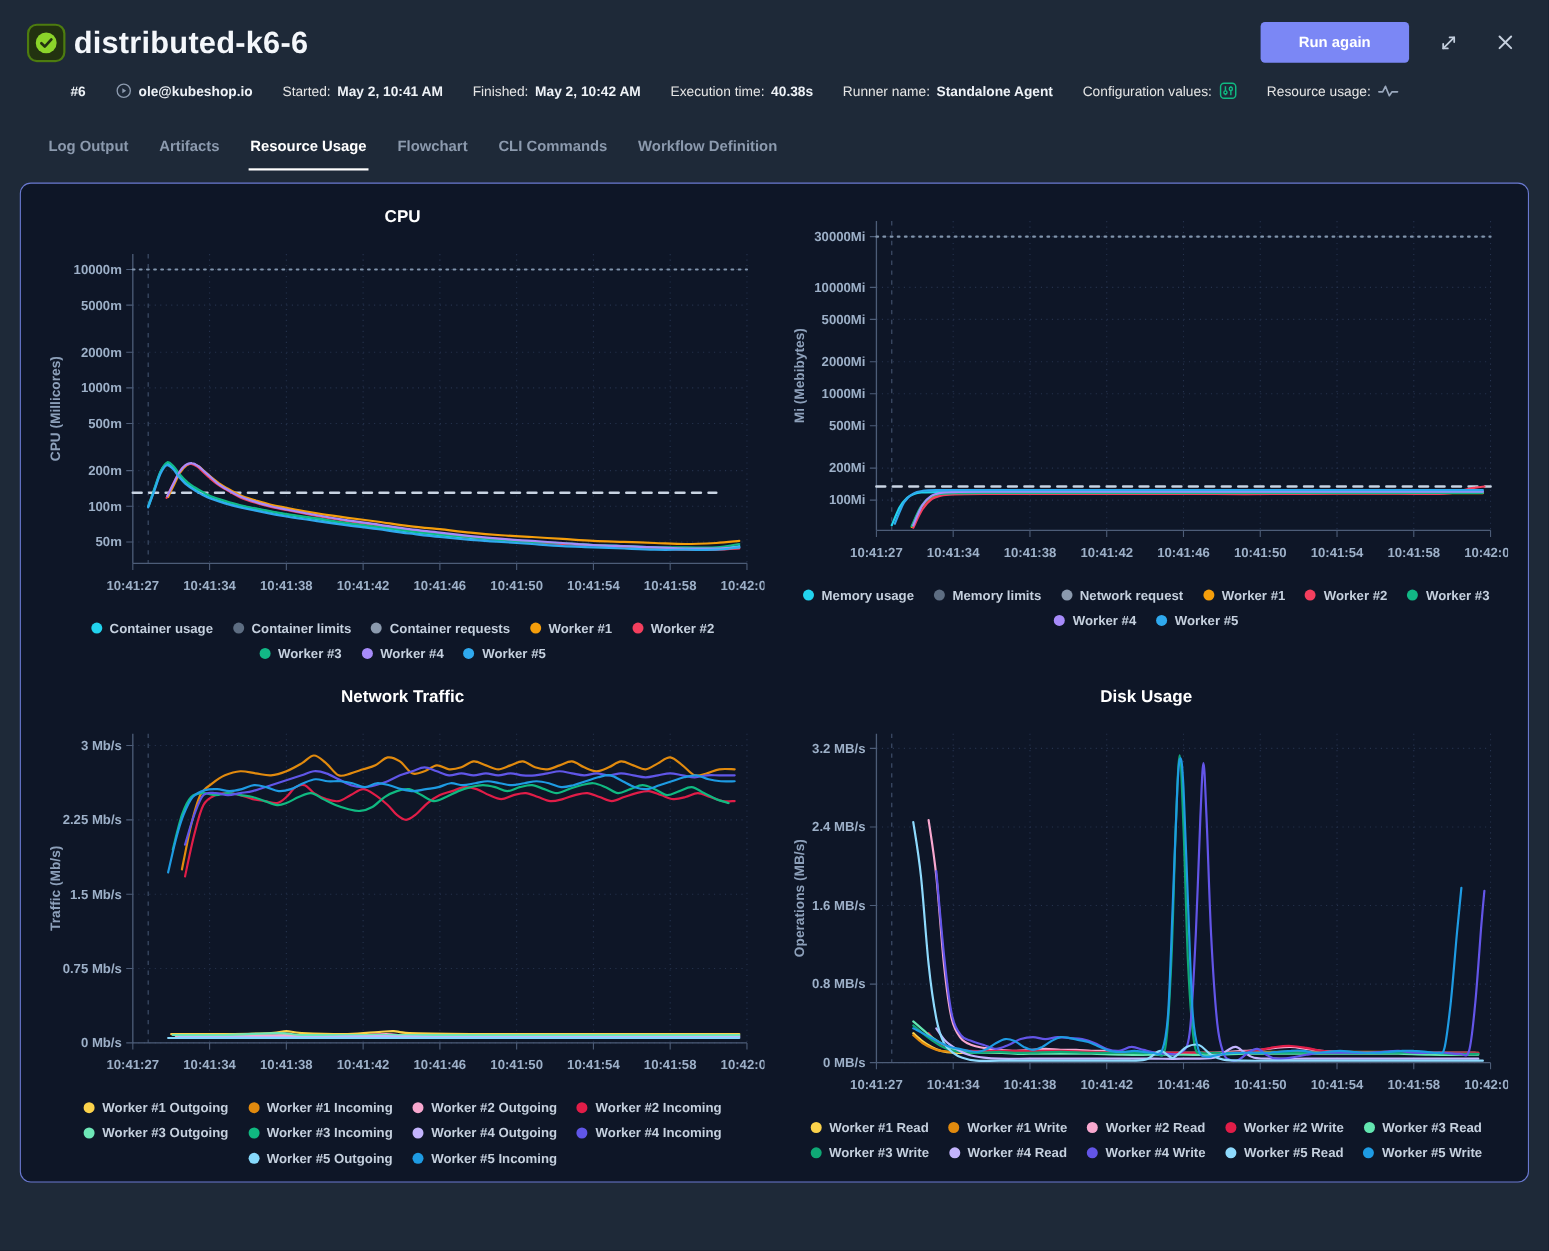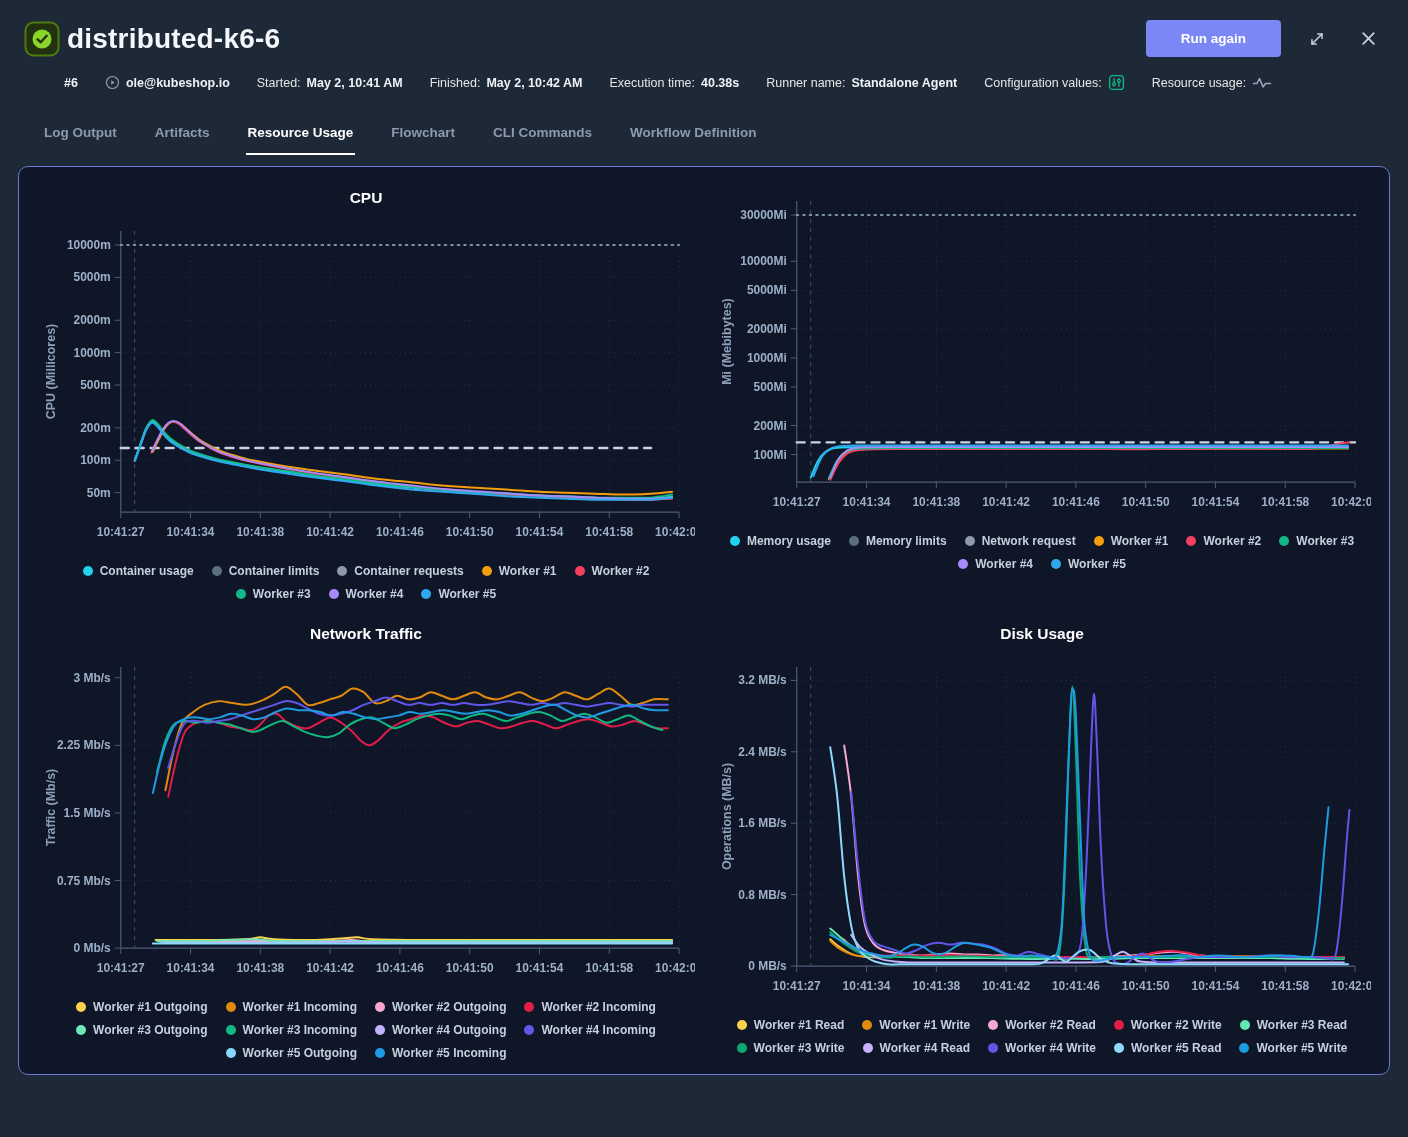--- a/index.html
+++ b/index.html
@@ -14,21 +14,21 @@
   .spacer{flex:1}
   .run-again{background:var(--accent);color:#fff;border:none;border-radius:4px;
              padding:11px 35px;font-size:13.5px;font-weight:600;cursor:pointer;
              font-family:"Liberation Sans",sans-serif}
   .icon-btn{background:none;border:none;padding:6px;margin-left:14px;cursor:pointer;display:flex;align-items:center}
   .meta-row{display:flex;align-items:center;gap:27px;margin-top:17px;padding-left:40px;white-space:nowrap}
   .meta-item{display:flex;align-items:center;gap:6px;font-size:12.5px}
   .meta-label{color:#e5e5e5}
   .meta-value{color:#eef2f7;font-weight:700}
   .meta-num{color:#eef2f7;font-weight:700;font-size:12.5px}
-  .tabs{display:flex;gap:34px;margin-top:24px;padding:0 18px}
+  .tabs{display:flex;gap:24px;margin-top:24px;padding:0 18px}
   .tab{font-size:13.5px;font-weight:700;color:#8c9aae;padding:10px 2px 13px;cursor:pointer}
   .tab.active{color:#ffffff;border-bottom:2px solid #fff}
   .panel{margin:11px 18px 0;border:1px solid var(--panel-border);border-radius:10px;
          background:#0e1627;padding:20px 18px 14px;
          display:grid;grid-template-columns:1fr 1fr;column-gap:18px;row-gap:22px}
   .chart-cell{display:flex;flex-direction:column;align-items:stretch}
   .chart-title{text-align:center;font-size:15.5px;font-weight:800;color:#fff;margin:2px 0 10px}
   .chart-svg{width:100%;display:block}
   .chart-svg text{font-family:"Liberation Sans",sans-serif}
   .chart-svg .tick{font-size:12px;font-weight:700;fill:#9db0c8}

